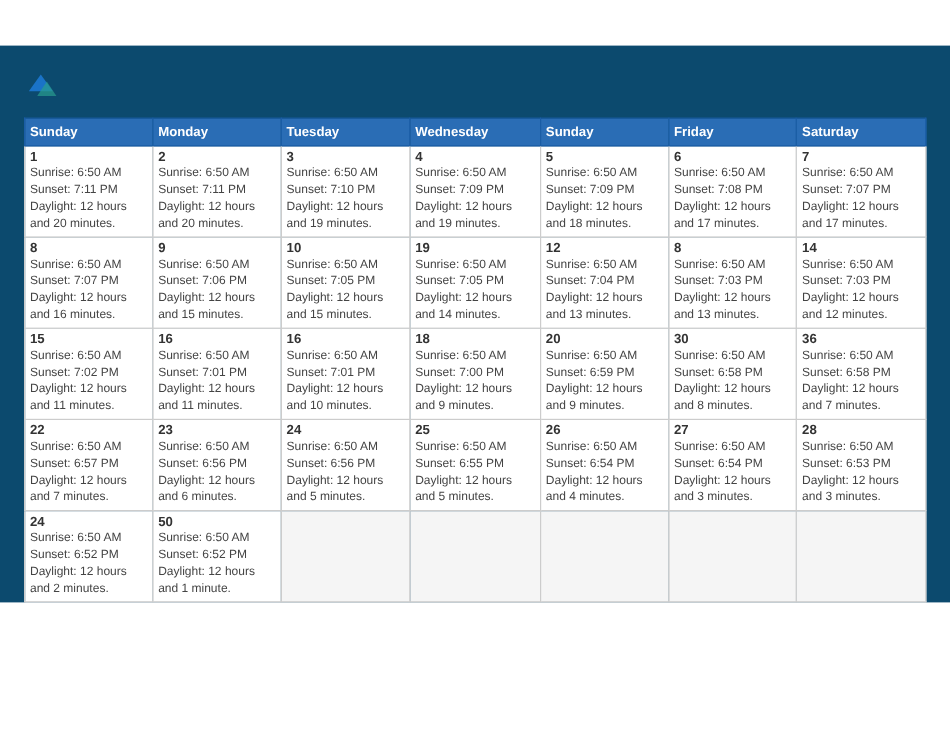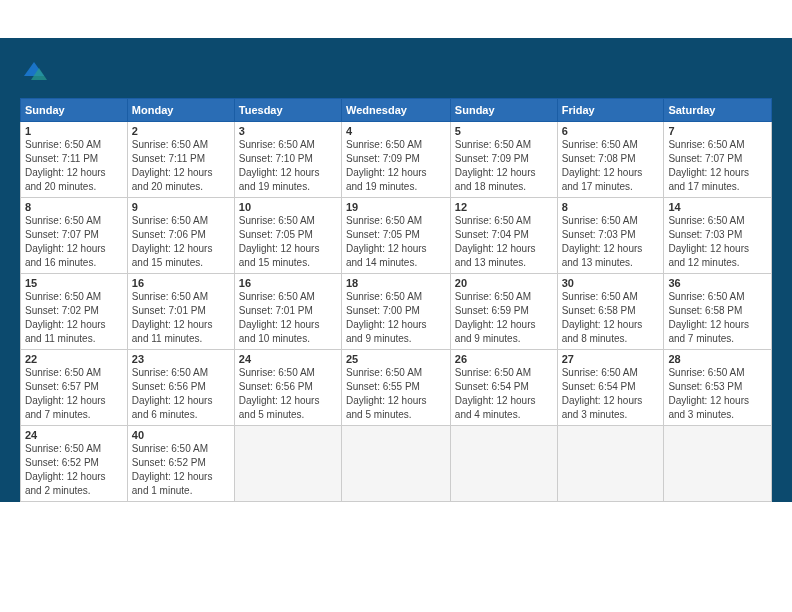--- a/index.html
+++ b/index.html
@@ -253,21 +253,21 @@
             <span class="day-num">28</span>
             <div class="day-info">Sunrise: 6:50 AM<br>Sunset: 6:53 PM<br>Daylight: 12 hours and 3 minutes.</div>
           </td>
         </tr>
         <tr>
           <td>
             <span class="day-num">24</span>
             <div class="day-info">Sunrise: 6:50 AM<br>Sunset: 6:52 PM<br>Daylight: 12 hours and 2 minutes.</div>
           </td>
           <td>
-            <span class="day-num">40</span>
+            <span class="day-num">50</span>
             <div class="day-info">Sunrise: 6:50 AM<br>Sunset: 6:52 PM<br>Daylight: 12 hours and 1 minute.</div>
           </td>
           <td class="empty" style="background: rgb(245, 245, 245);"></td>
           <td class="empty" style="background: rgb(245, 245, 245);"></td>
           <td class="empty" style="background: rgb(245, 245, 245);"></td>
           <td class="empty" style="background: rgb(245, 245, 245);"></td>
           <td class="empty" style="background: rgb(245, 245, 245);"></td>
         </tr>
       </tbody>
   </table>

